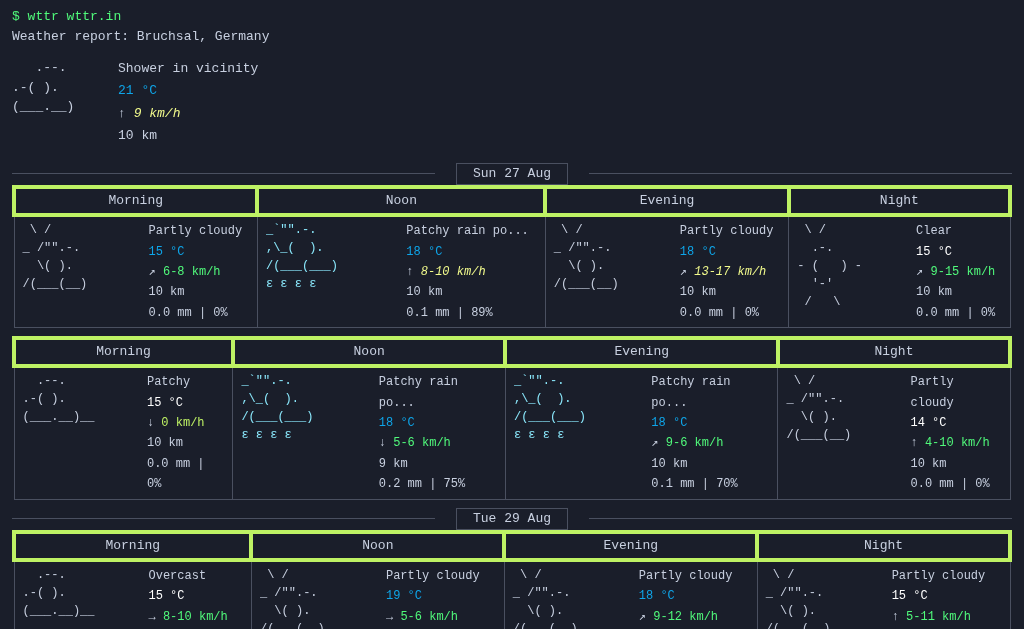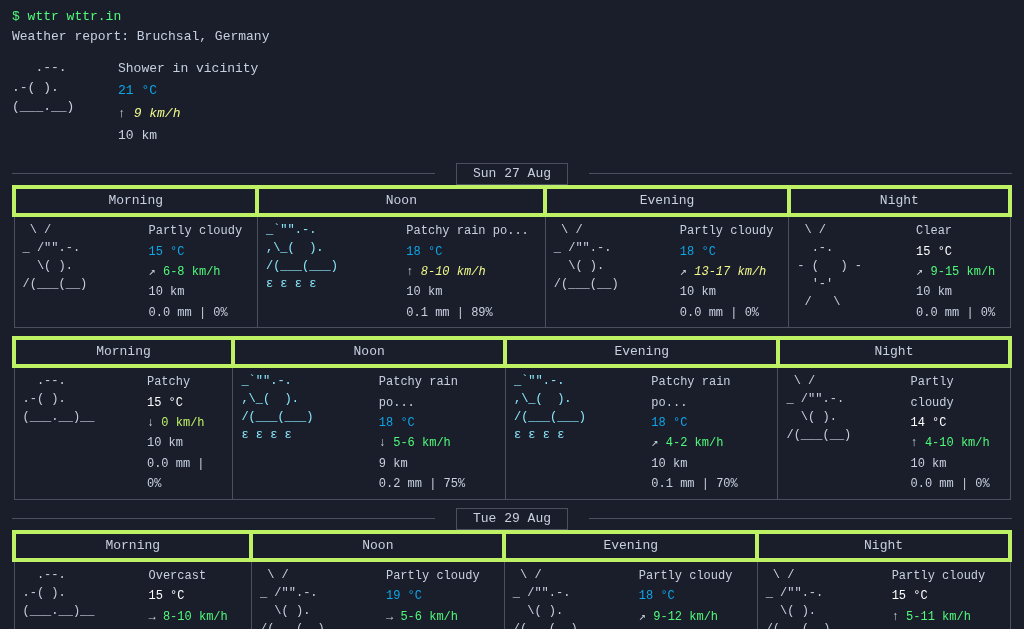--- a/index.html
+++ b/index.html
@@ -253,21 +253,21 @@
             </td>
             <td>
               <div class="cell-inner">
                 <div class="cell-art-rain">_`"".-.
 ,\_(  ).  
 /(___(___)  
 ε ε ε ε</div>
                 <div class="cell-data">
       <div>Patchy rain po...</div>
       <div><span class="temp-yellow">18 °C</span></div>
-      <div>↗ <span class="wind-green">4-2 km/h</span></div>
+      <div>↗ <span class="wind-green">9-6 km/h</span></div>
       <div>10 km</div>
       <div>0.1 mm | 70%</div>
     </div>
               </div>
             </td>
             <td>
               <div class="cell-inner">
                 <div class="cell-art"> \ /
 _ /"".-.  
   \( ).  

